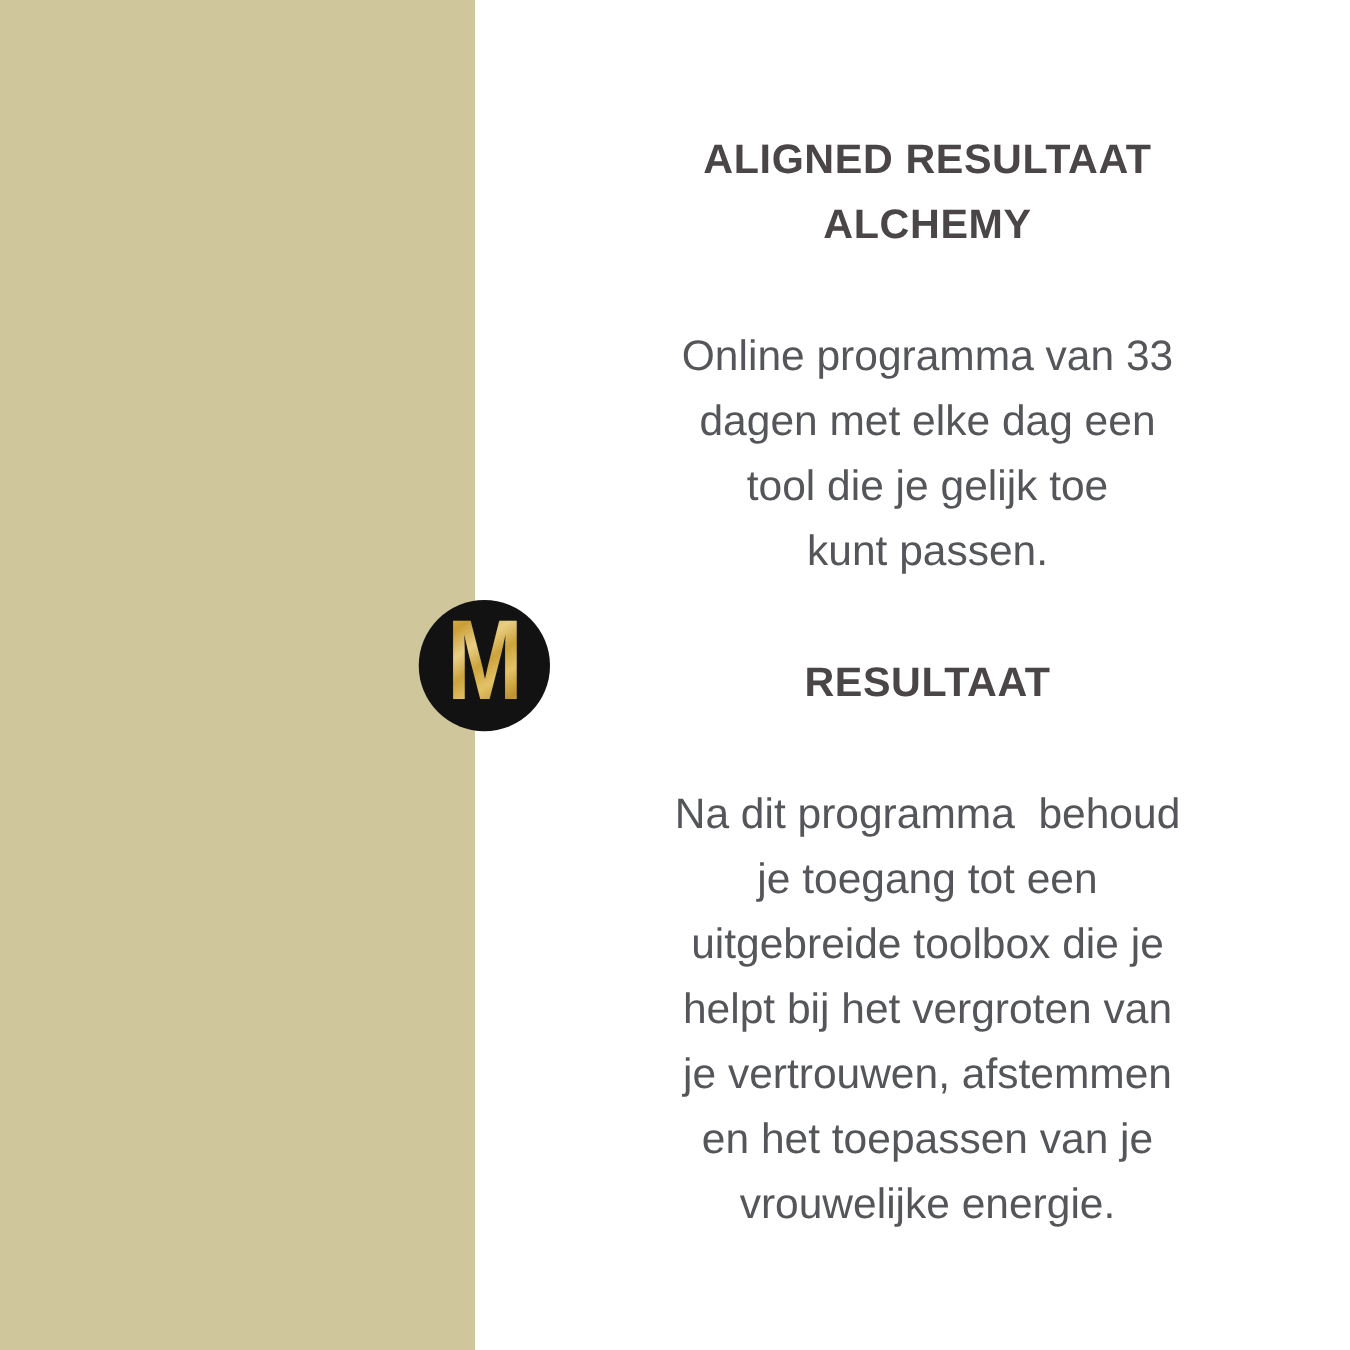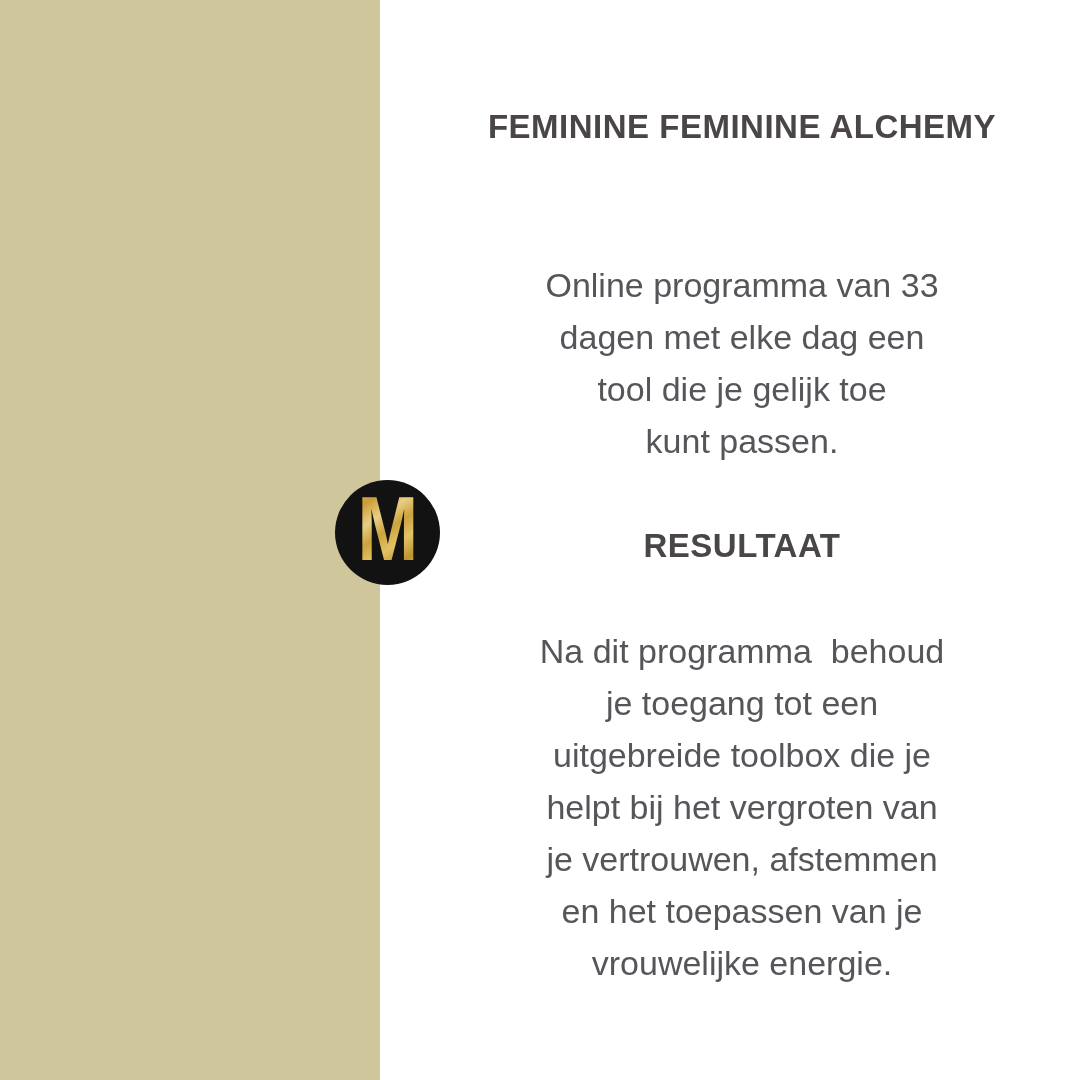--- a/index.html
+++ b/index.html
@@ -63,21 +63,21 @@
 
   <div class="sidebar"></div>
 
   <div class="logo-circle">
     <span class="logo-letter">M</span>
   </div>
 
   <div class="content">
 
     <h1 class="title">
-      <span class="wrap">FEMININE FEMININE ALCHEMY</span>
+      <span class="wrap">ALIGNED RESULTAAT ALCHEMY</span>
     </h1>
 
     <div class="para intro">
       <div class="line">Online programma van 33</div>
       <div class="line">dagen met elke dag een</div>
       <div class="line">tool die je gelijk toe</div>
       <div class="line">kunt passen.</div>
     </div>
 
     <h2 class="subtitle">RESULTAAT</h2>

